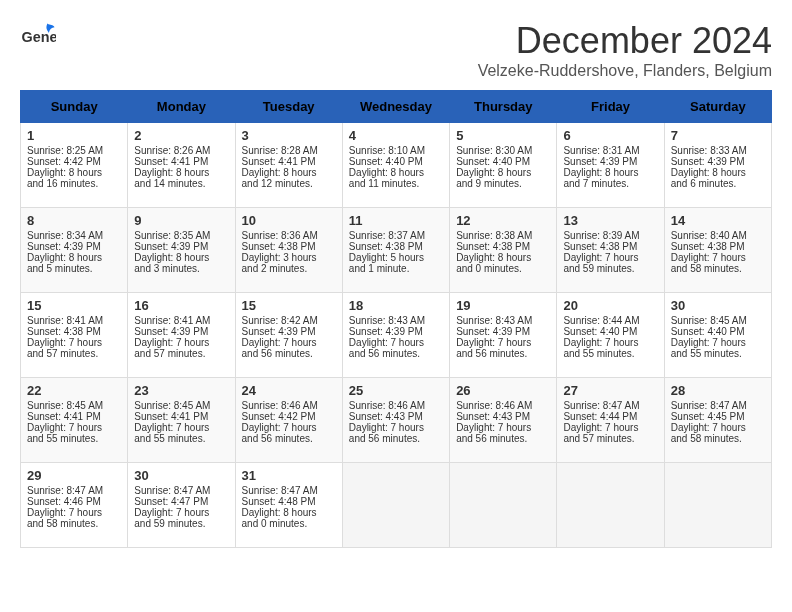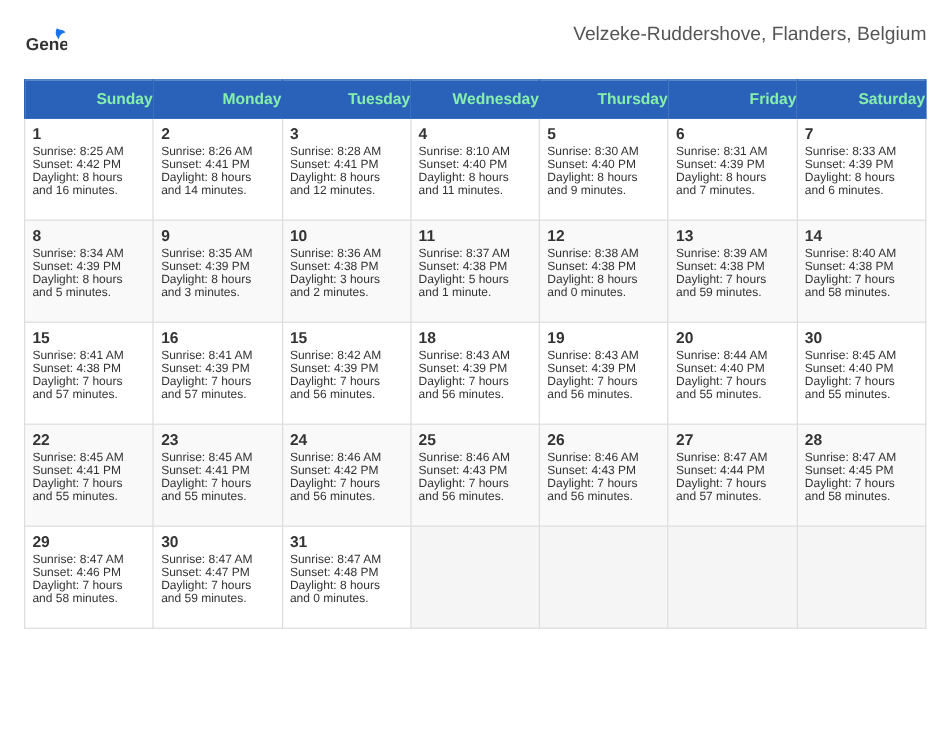--- a/index.html
+++ b/index.html
@@ -43,25 +43,25 @@
       color: #555;
       text-align: center;
     }
     .calendar-table {
       width: 100%;
       border-collapse: collapse;
       table-layout: fixed;
     }
     .calendar-table th {
       background-color: #2962b8;
-      color: #86efac;
+      color: #000000;
       padding: 8px 0;
       font-size: 13px;
       font-weight: bold;
-      text-align: right;
+      text-align: center;
       border: 1px solid #2962b8;
     }
     .calendar-table td {
       vertical-align: top;
       padding: 5px 6px;
       font-size: 10px;
       color: #333;
       border: 1px solid #ddd;
       background: #fff;
       height: 85px;
@@ -86,20 +86,21 @@
   <div class="header-section">
     <div class="logo">
       <div class="logo-wrapper">
         <svg class="logo-bird-svg" viewBox="0 0 50 50">
           <text x="2" y="30" font-size="20" font-weight="bold" fill="#333">General</text>
           <path d="M 38 5 C 42 8 46 6 48 10 C 44 10 41 13 40 18 C 38 14 35 12 38 5Z" fill="#1a73e8"></path>
         </svg>
       </div>
     </div>
     <div class="title-section">
+      <div class="month-title">December 2024</div>
       <div class="location-title">Velzeke-Ruddershove, Flanders, Belgium</div>
     </div>
   </div>
 
   <table class="calendar-table">
     <thead>
       <tr>
       <th>Sunday</th>
           <th>Monday</th>
           <th>Tuesday</th>

